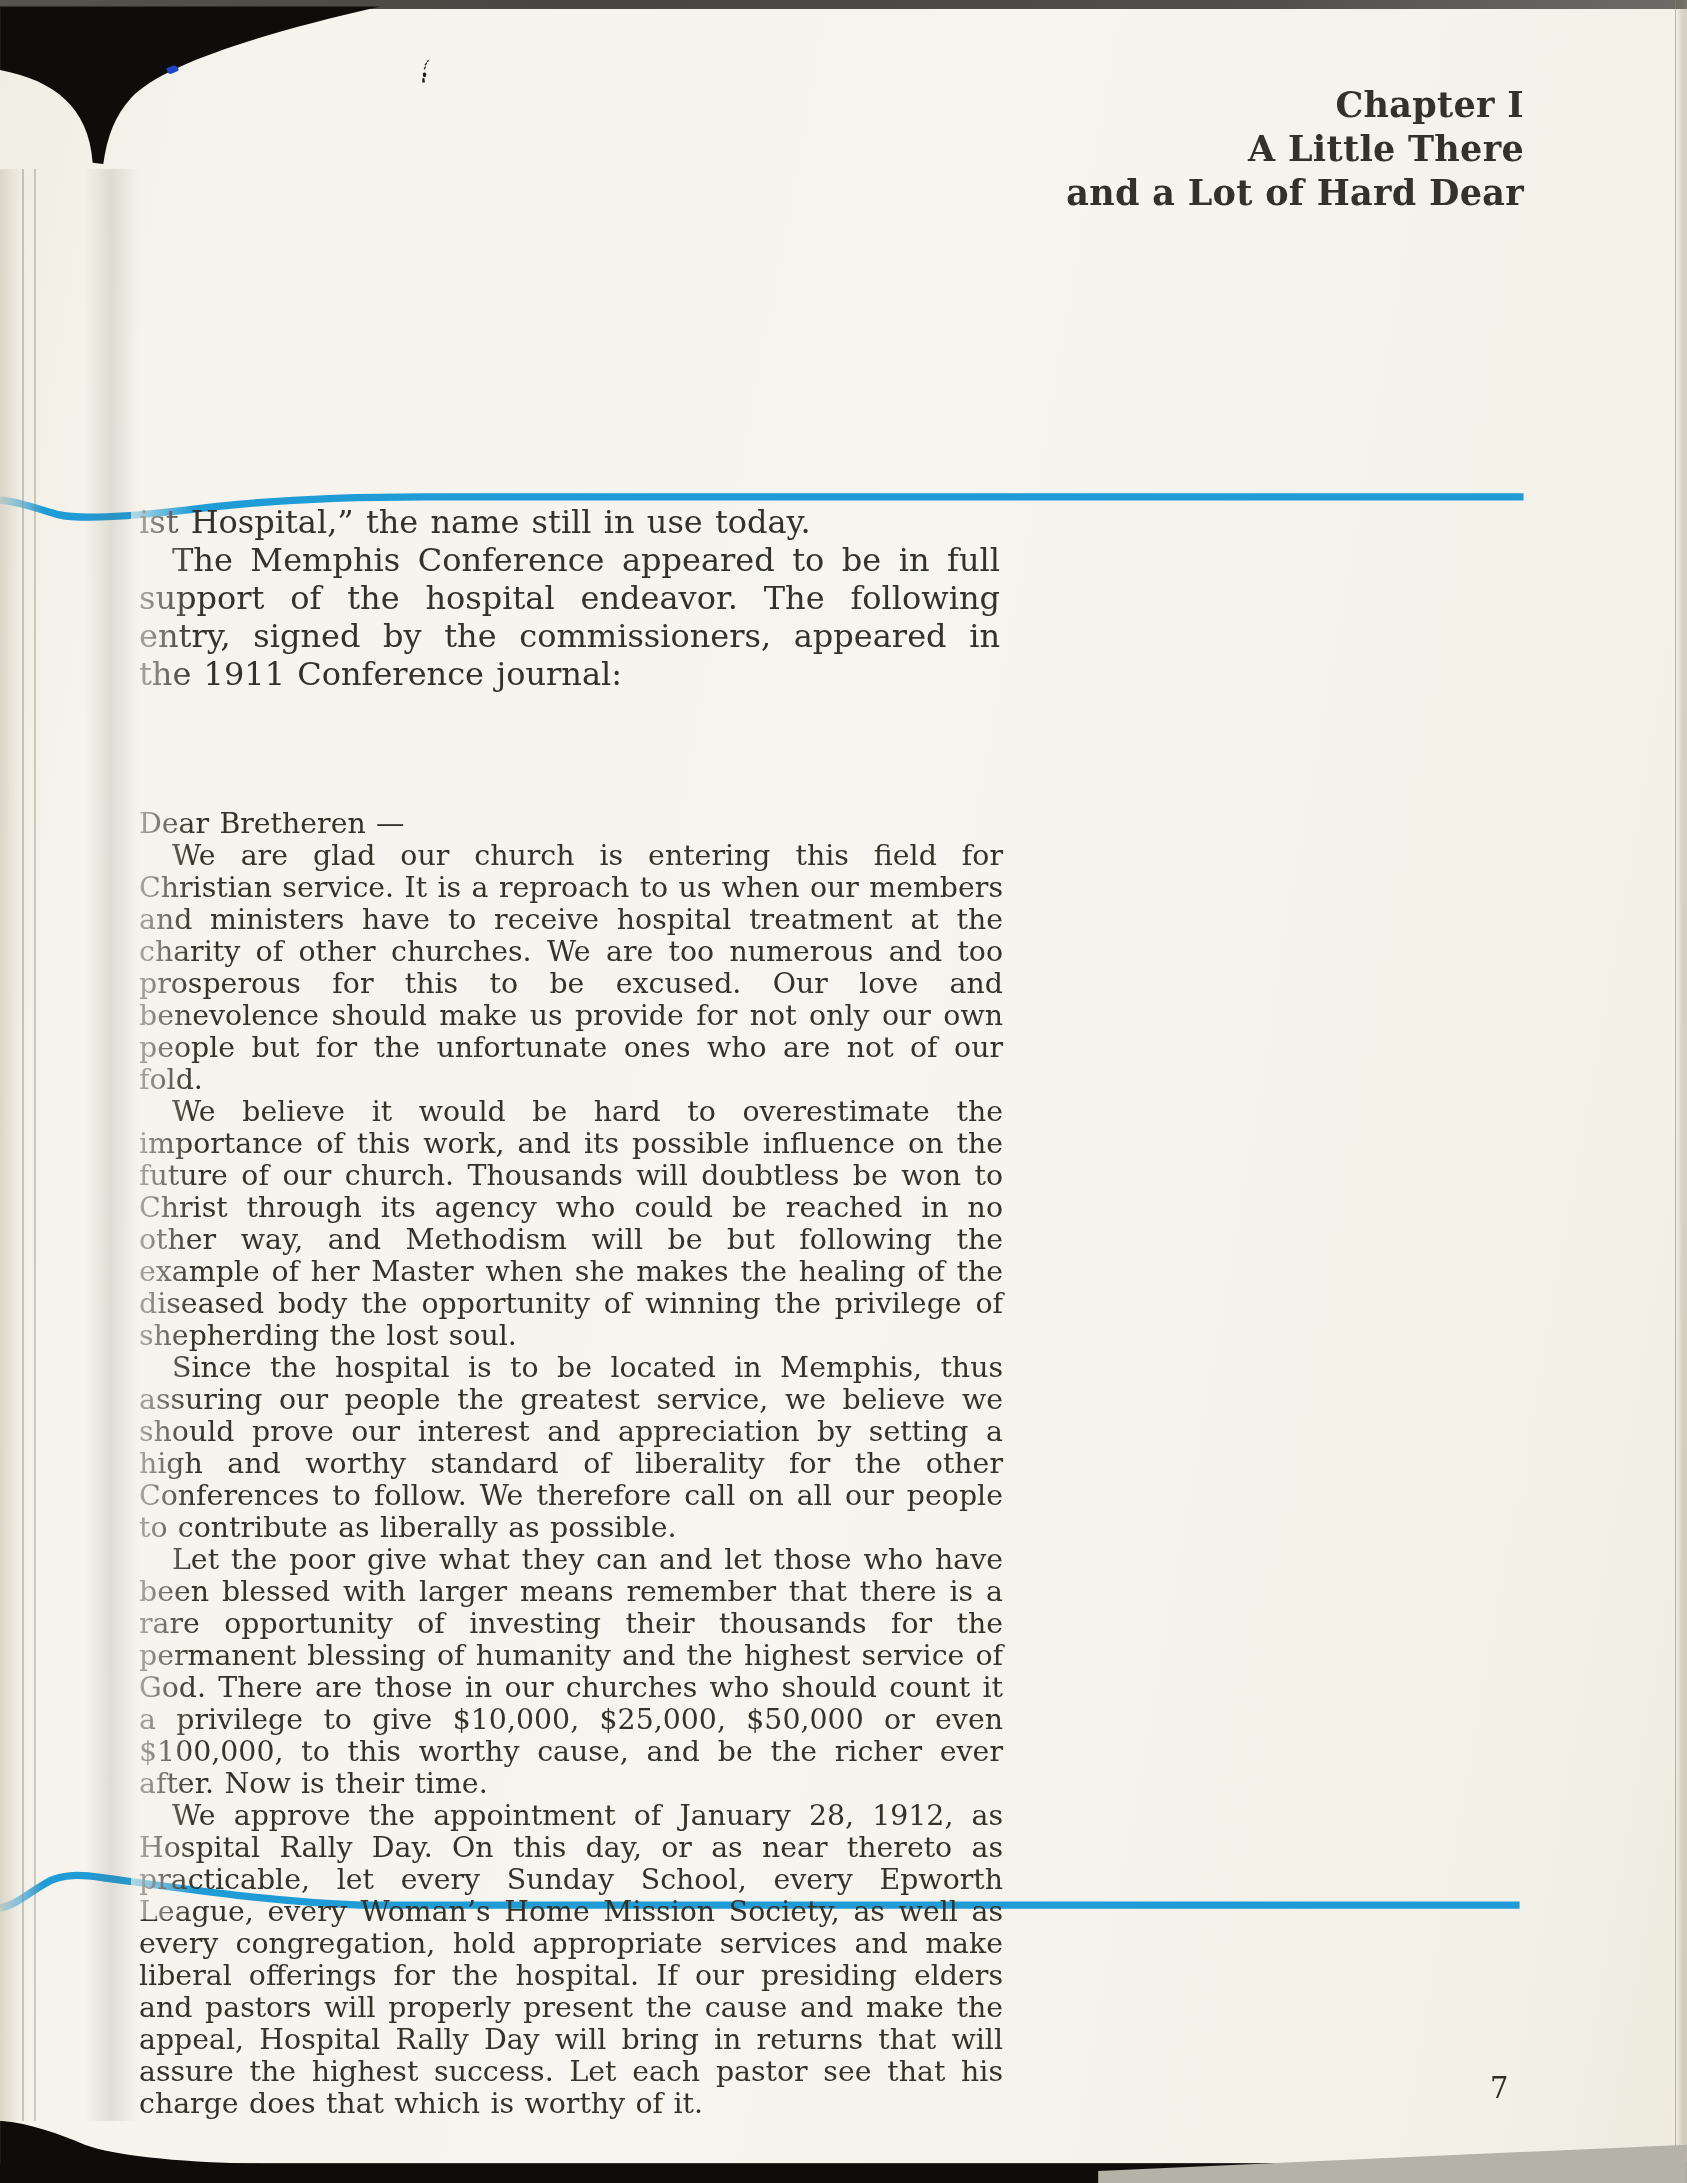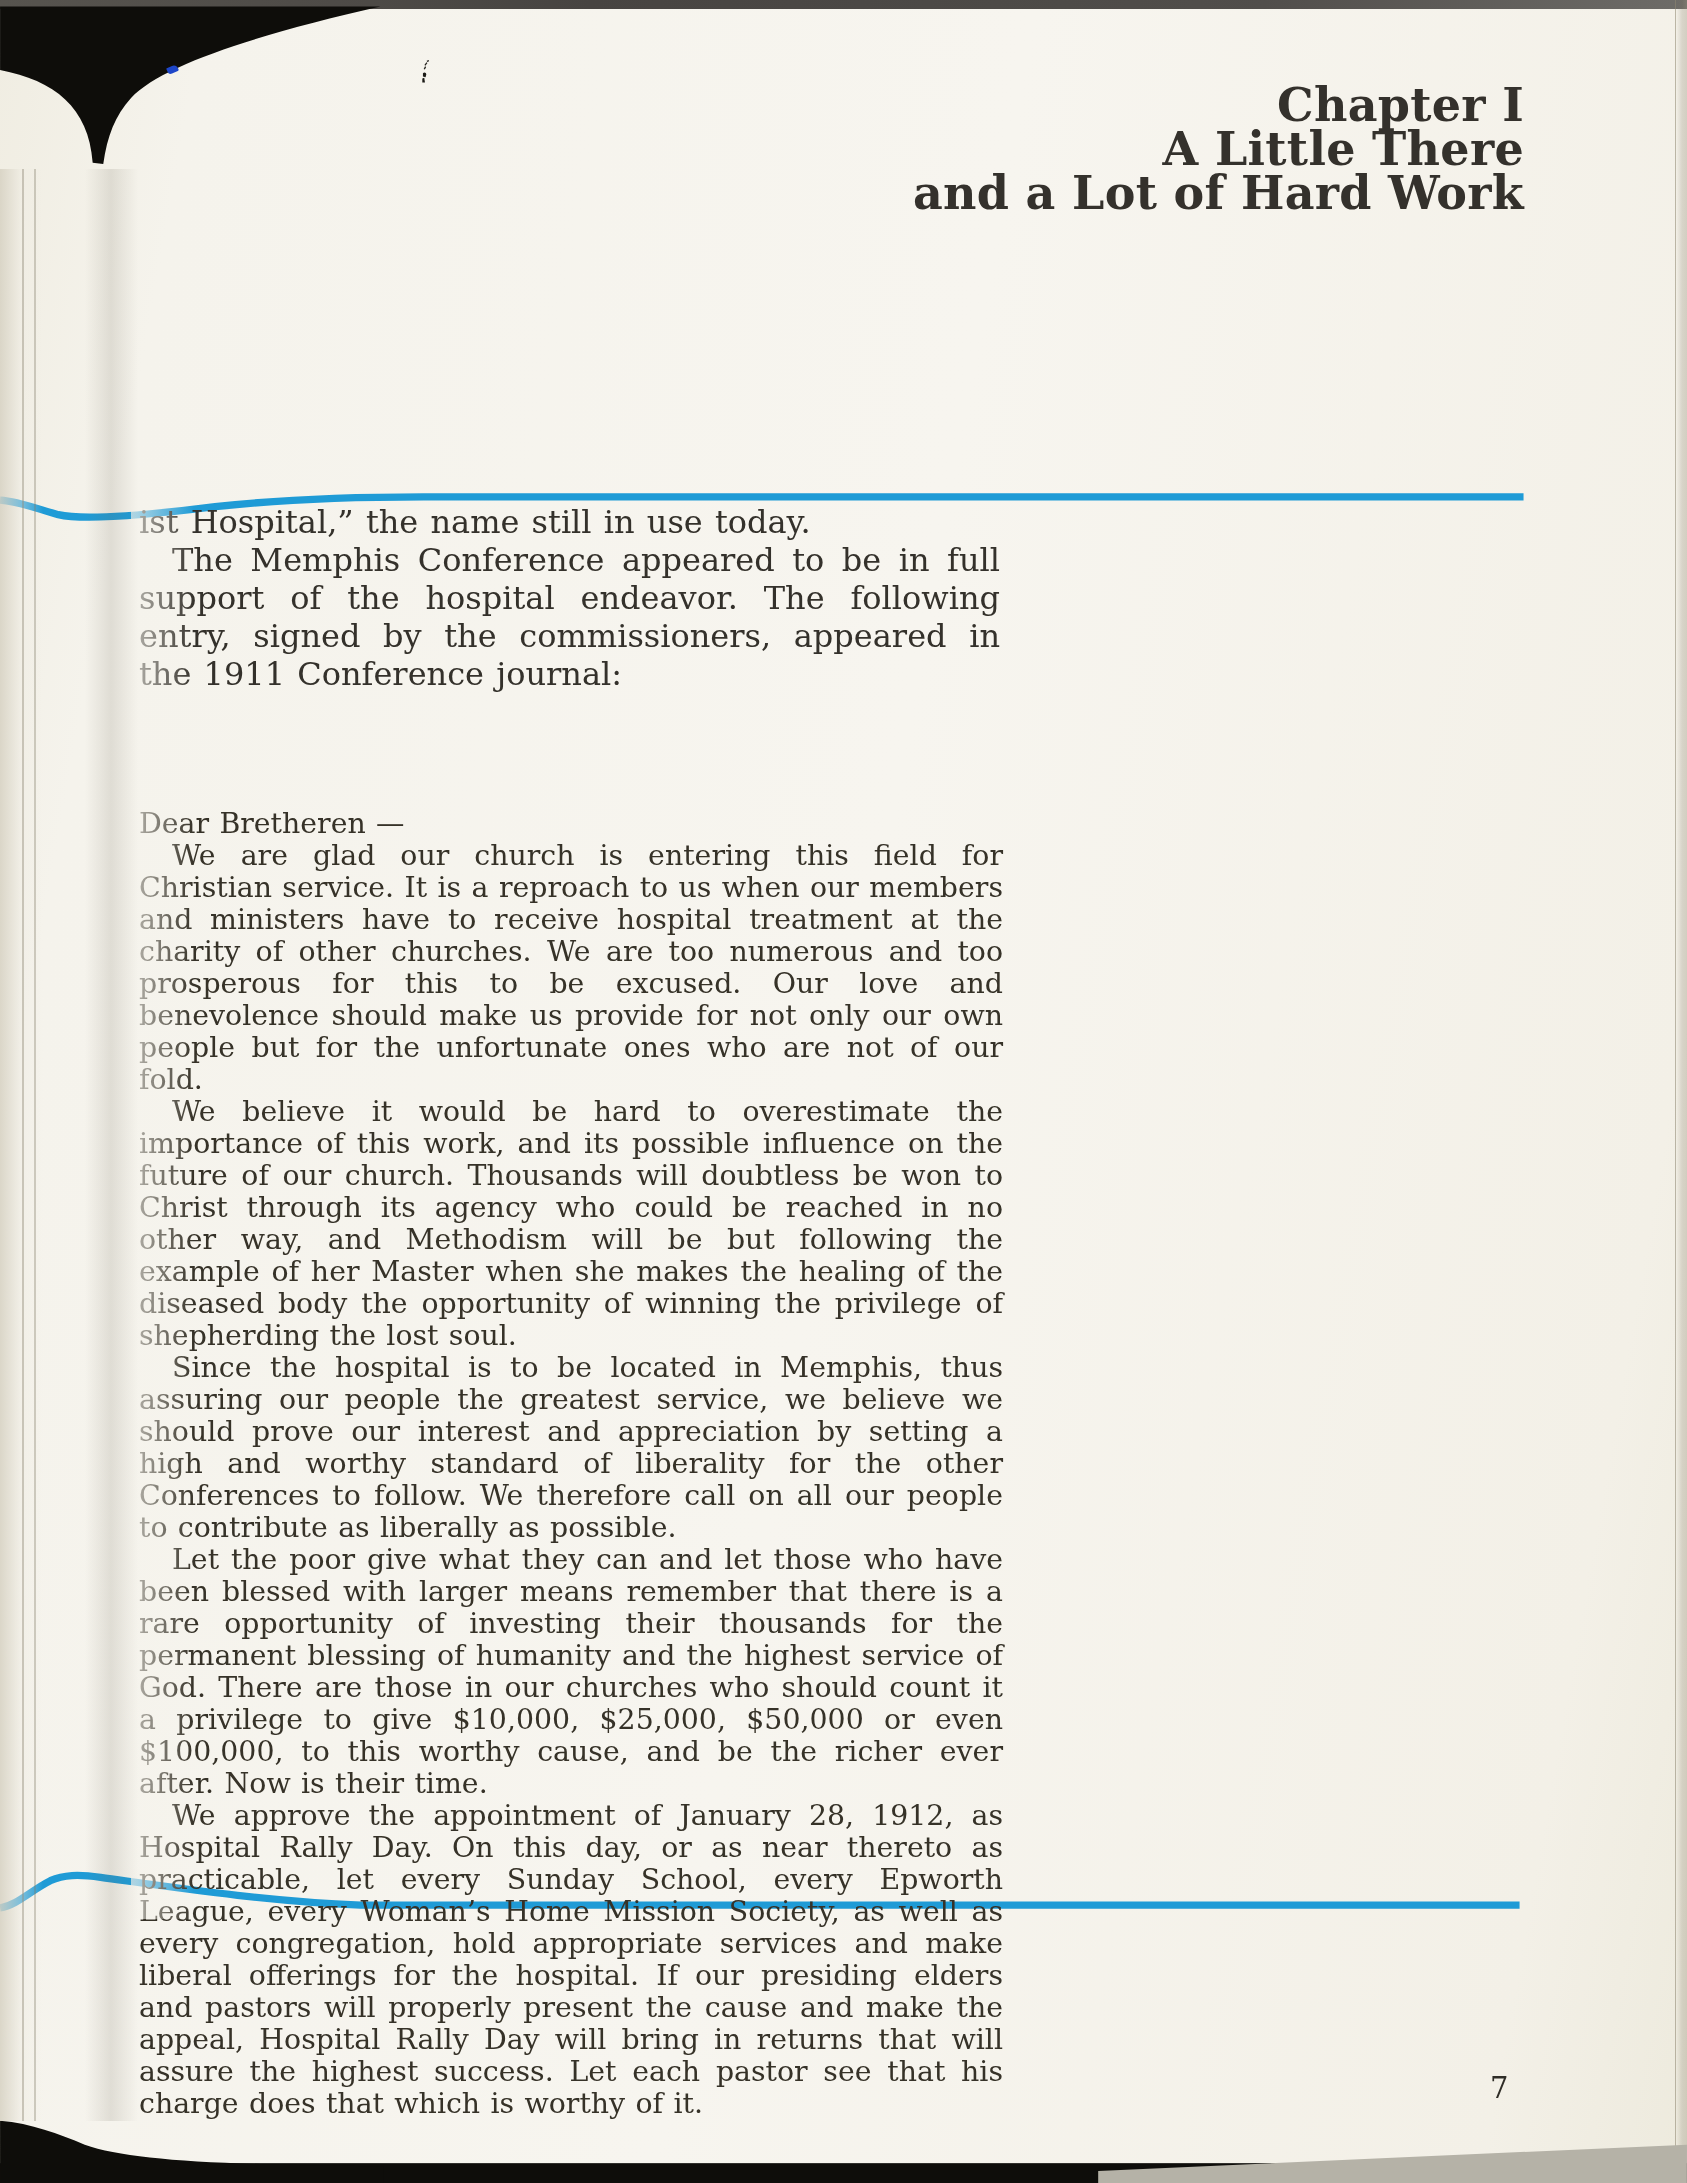--- a/index.html
+++ b/index.html
@@ -20,21 +20,21 @@
   .right-edge {
     position:absolute; top:0; right:0; width:12px; height:2183px; z-index:1;
     background:linear-gradient(to right,rgba(0,0,0,0) 0%,rgba(120,112,92,0.22) 55%,rgba(150,142,120,0.35) 100%);
     border-left:1.3px solid rgba(140,133,112,0.35);
   }
   svg.artwork { position:absolute; inset:0; z-index:2; }
 
   
   .heading {
     position:absolute; top:83px; right:163px; z-index:3;
-    text-align:right; font-size:46px; line-height:44px; font-weight:bold;
+    text-align:right; font-size:35px; line-height:44px; font-weight:bold;
     color:#34312c; letter-spacing:0.3px;
   }
   .intro {
     position:absolute; left:139px; top:503px; width:861px; z-index:3;
     font-size:32px; line-height:38px; color:#34312b;
     text-align:justify; word-spacing:2px;
   }
   .intro .p2 { text-indent:33px; }
   .letter {
     position:absolute; left:139px; top:808px; width:864px; z-index:3;
@@ -95,21 +95,21 @@
 
     <path fill="#b5b2a7" d="M1660,3282 L2550,3242 L2550,3300 L1660,3300 Z"></path>
 
     <path fill="none" stroke-width="11" d="M0,756 C 30,758 58,770 88,778 C 122,786 205,781 325,766 C 425,755 520,751 640,751 L 2303,751" stroke="#1f9bd6"></path>
     <path fill="none" stroke-width="11" d="M0,2884 C 26,2880 46,2858 76,2843 C 96,2834 118,2833 152,2838 C 262,2853 400,2874 545,2880 L 2297,2880" stroke="#1f9bd6"></path>
   </svg>
 
   <div class="heading">
     <div>Chapter I</div>
     <div>A Little There</div>
-    <div>and a Lot of Hard Work</div>
+    <div>and a Lot of Hard Dear</div>
   </div>
 
   <div class="intro">
     <p class="p1">ist Hospital,” the name still in use today.</p>
     <p class="p2">The Memphis Conference appeared to be in full support of the hospital endeavor. The following entry, signed by the commissioners, appeared in the 1911 Conference journal:</p>
   </div>
 
   <div class="letter">
     <p class="salutation">Dear Bretheren —</p>
     <p>We are glad our church is entering this field for Christian service. It is a reproach to us when our members and ministers have to receive hospital treatment at the charity of other churches. We are too numerous and too prosperous for this to be excused. Our love and benevolence should make us provide for not only our own people but for the unfortunate ones who are not of our fold.</p>

